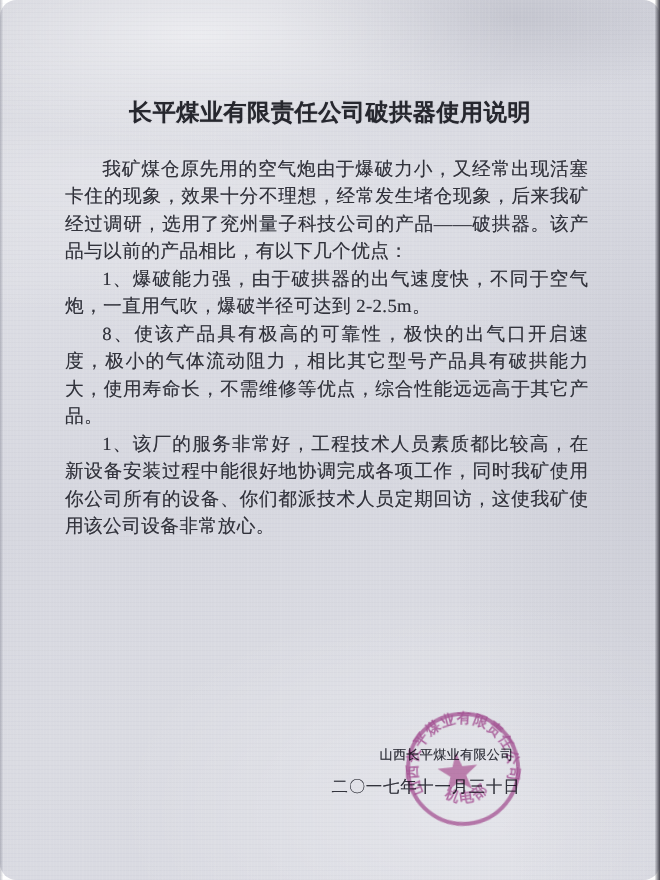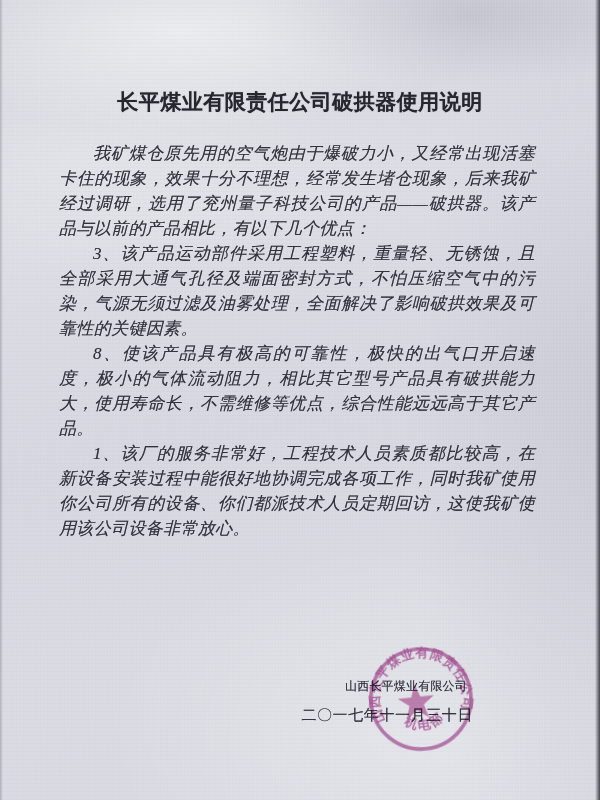--- a/index.html
+++ b/index.html
@@ -8,20 +8,21 @@
 
   .page {
     position:relative; width:600px; height:800px;
     background:
       radial-gradient(ellipse 420px 140px at 30% 4%, rgba(255,255,255,0.55), rgba(255,255,255,0) 70%),
       radial-gradient(ellipse 300px 90px at 78% 2%, rgba(148,150,165,0.28), rgba(148,150,165,0) 75%),
       radial-gradient(ellipse 500px 180px at 15% 20%, rgba(255,255,255,0.25), rgba(255,255,255,0) 70%),
       radial-gradient(ellipse 260px 700px at 99% 55%, rgba(150,152,168,0.18), rgba(150,152,168,0) 70%),
       radial-gradient(ellipse 420px 260px at 70% 92%, rgba(255,255,255,0.30), rgba(255,255,255,0) 75%),
       linear-gradient(168deg, #d2d3db 0%, #dcdde4 28%, #d6d7df 52%, #dadbe2 74%, #d8d9e1 100%);
+    border-radius: 15px;
   }
   
   .page::before {
     content:""; position:absolute; inset:0; pointer-events:none;
     background:
       repeating-linear-gradient(90deg, rgba(255,255,255,0.05) 0 1px, rgba(0,0,0,0) 1px 3px),
       repeating-linear-gradient(0deg, rgba(120,122,140,0.04) 0 1px, rgba(0,0,0,0) 1px 4px);
   }
   .scan-edge-right {
     position:absolute; top:0; right:0; width:5px; height:800px;
@@ -38,21 +39,21 @@
     letter-spacing:0.5px; color:#26272e;
     text-shadow:0 0 0.7px rgba(38,39,46,0.6);
   }
 
   .doc-body {
     position:absolute; left:59px; top:141px; width:476px;
     font-size:17px; line-height:25px; letter-spacing:0.35px;
     color:#32333c; text-align:justify;
     text-shadow:0 0 0.6px rgba(50,51,60,0.55);
   }
-  .doc-body p { text-indent:34px; margin:0;font-style:italic; }
+  .doc-body p { text-indent:34px; margin:0; }
 
   .sig-company {
     position:absolute; top:678px; right:133px;
     font-size:12px; letter-spacing:0.2px; color:#32333c;
     text-shadow:0 0 0.6px rgba(50,51,60,0.55); white-space:nowrap;text-align:right;
   }
   .sig-date {
     position:absolute; top:706px; right:127px;
     font-size:15px; letter-spacing:0.6px; color:#32333c;
     text-shadow:0 0 0.6px rgba(50,51,60,0.55); white-space:nowrap;
@@ -72,21 +73,21 @@
 
 <div class="page">
 
   <div class="scan-edge-left"></div>
   <div class="scan-edge-right"></div>
 
   <div class="doc-title">长平煤业有限责任公司破拱器使用说明</div>
 
   <div class="doc-body">
       <p>我矿煤仓原先用的空气炮由于爆破力小，又经常出现活塞卡住的现象，效果十分不理想，经常发生堵仓现象，后来我矿经过调研，选用了兖州量子科技公司的产品——破拱器。该产品与以前的产品相比，有以下几个优点：</p>
-      <p>3、该产品运动部件采用工程塑料，重量轻、无锈蚀，且全部采用大通气孔径及端面密封方式，不怕压缩空气中的污染，气源无须过滤及油雾处理，全面解决了影响破拱效果及可靠性的关键因素。</p>
+      <p>1、爆破能力强，由于破拱器的出气速度快，不同于空气炮，一直用气吹，爆破半径可达到 2-2.5m。</p>
       <p>8、使该产品具有极高的可靠性，极快的出气口开启速度，极小的气体流动阻力，相比其它型号产品具有破拱能力大，使用寿命长，不需维修等优点，综合性能远远高于其它产品。</p>
       <p>1、该厂的服务非常好，工程技术人员素质都比较高，在新设备安装过程中能很好地协调完成各项工作，同时我矿使用你公司所有的设备、你们都派技术人员定期回访，这使我矿使用该公司设备非常放心。</p>
     </div>
 
   <div class="sig-company">山西长平煤业有限公司</div>
   <div class="sig-date">二〇一七年十一月三十日</div>
 
   <div class="seal">
     <svg viewBox="0 0 120 120" xmlns="http://www.w3.org/2000/svg">
       <defs>

